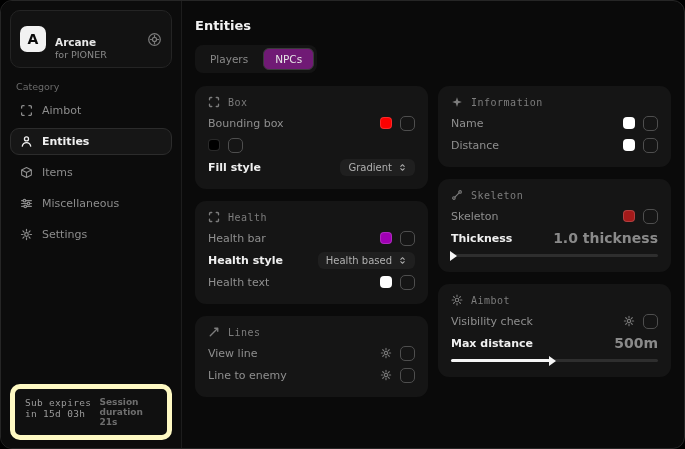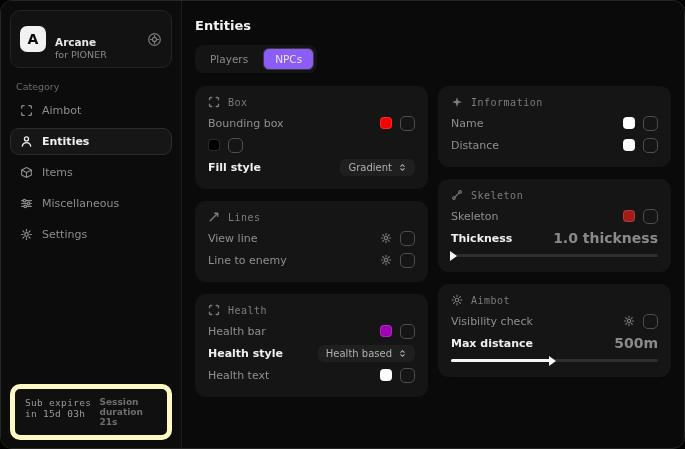--- a/index.html
+++ b/index.html
@@ -22,21 +22,21 @@
   .nav-item .ico{display:flex;width:14px;justify-content:center;}
   .sidebar-footer{margin-top:auto;background:#101010;border:5px solid #fef9c3;border-radius:10px;padding:8px 10px;display:flex;flex-direction:row;gap:3px;}
   .sub-line{font-family:"DejaVu Sans Mono","Liberation Mono",monospace;color:#9a9a9a;font-size:9.5px;letter-spacing:0.3px;}
   .session-line{color:#6e6e6e;font-size:9px;font-weight:bold;}
 
   
   .main{flex:1;padding:17px 13px 12px;display:flex;flex-direction:column;overflow:hidden;}
   .page-title{color:#f2f2f2;font-size:13px;font-weight:bold;margin-bottom:12px;}
   .tabs{display:inline-flex;background:#141414;border-radius:8px;padding:3px;gap:3px;align-self:flex-start;margin-bottom:13px;}
   .tab{font-size:10.5px;color:#8a8a8a;padding:4px 11px;border-radius:6px;border:1px solid transparent;cursor:pointer;}
-  .tab.active{background:#8b5cf6;border-color:#3a3a3a;color:#e6e6e6;}
+  .tab.active{background:#701a75;border-color:#3a3a3a;color:#e6e6e6;}
   .columns{display:flex;gap:10px;align-items:flex-start;}
   .col{flex:1;display:flex;flex-direction:column;gap:12px;min-width:0;}
   .card{background:#151515;border-radius:11px;padding:10px 13px 11px;}
   .card-header{display:flex;align-items:flex-end;gap:8px;color:#7d7d7d;font-family:"DejaVu Sans Mono","Liberation Mono",monospace;font-size:10px;letter-spacing:0.5px;margin-bottom:4px;}
   .row{display:flex;align-items:center;min-height:22px;gap:8px;}
   .row-label{color:#8f8f8f;font-size:11px;flex:1;white-space:nowrap;}
   .row-label.strong{color:#efefef;font-weight:bold;}
   .swatch{width:12px;height:12px;border-radius:4px;border:1px solid rgba(255,255,255,0.16);flex:none;cursor:pointer;}
   .checkbox{width:15px;height:15px;border:1.5px solid #4e4e4e;border-radius:5px;flex:none;cursor:pointer;}
   .select-pill{display:flex;align-items:center;gap:6px;background:#1f1f1f;border-radius:6px;padding:3px 8px;color:#b0b0b0;font-size:10px;cursor:pointer;}
@@ -168,51 +168,20 @@
                   </svg>
               </span>
             </span>
           </div>
         </div>
 
         <div class="card">
           <div class="card-header">
             <span>
               <svg width="12" height="12" viewBox="0 0 16 16" fill="none" stroke="currentColor" stroke-width="1.8" stroke-linecap="round">
-                <path d="M3 13 13 3M13 3h-4M13 3v4"></path>
-              </svg>
-            </span>
-            <span>Lines</span>
-          </div>
-          <div class="row">
-            <span class="row-label">View line</span>
-            <span class="mini-gear">
-              <svg width="12" height="12" viewBox="0 0 16 16" fill="none" stroke="currentColor" stroke-width="1.5" stroke-linecap="round">
-                <circle cx="8" cy="8" r="2.2"></circle>
-                  <path d="M8 1.8v2M8 12.2v2M1.8 8h2M12.2 8h2M3.6 3.6l1.4 1.4M11 11l1.4 1.4M12.4 3.6 11 5M5 11l-1.4 1.4"></path>
-              </svg>
-            </span>
-            <span class="checkbox"></span>
-          </div>
-          <div class="row">
-            <span class="row-label">Line to enemy</span>
-            <span class="mini-gear">
-              <svg width="12" height="12" viewBox="0 0 16 16" fill="none" stroke="currentColor" stroke-width="1.5" stroke-linecap="round">
-                <circle cx="8" cy="8" r="2.2"></circle>
-                  <path d="M8 1.8v2M8 12.2v2M1.8 8h2M12.2 8h2M3.6 3.6l1.4 1.4M11 11l1.4 1.4M12.4 3.6 11 5M5 11l-1.4 1.4"></path>
-              </svg>
-            </span>
-            <span class="checkbox"></span>
-          </div>
-        </div>
-
-        <div class="card">
-          <div class="card-header">
-            <span>
-              <svg width="12" height="12" viewBox="0 0 16 16" fill="none" stroke="currentColor" stroke-width="1.8" stroke-linecap="round">
                 <path d="M2 5V3.5A1.5 1.5 0 0 1 3.5 2H5M11 2h1.5A1.5 1.5 0 0 1 14 3.5V5M14 11v1.5a1.5 1.5 0 0 1-1.5 1.5H11M5 14H3.5A1.5 1.5 0 0 1 2 12.5V11"></path>
               </svg>
             </span>
             <span>Health</span>
           </div>
           <div class="row">
             <span class="row-label">Health bar</span>
             <span class="swatch" style="background: rgb(160, 0, 180);"></span>
             <span class="checkbox"></span>
           </div>
@@ -227,20 +196,51 @@
               </span>
             </span>
           </div>
           <div class="row">
             <span class="row-label">Health text</span>
             <span class="swatch" style="background: rgb(255, 255, 255);"></span>
             <span class="checkbox"></span>
           </div>
         </div>
 
+        <div class="card">
+          <div class="card-header">
+            <span>
+              <svg width="12" height="12" viewBox="0 0 16 16" fill="none" stroke="currentColor" stroke-width="1.8" stroke-linecap="round">
+                <path d="M3 13 13 3M13 3h-4M13 3v4"></path>
+              </svg>
+            </span>
+            <span>Lines</span>
+          </div>
+          <div class="row">
+            <span class="row-label">View line</span>
+            <span class="mini-gear">
+              <svg width="12" height="12" viewBox="0 0 16 16" fill="none" stroke="currentColor" stroke-width="1.5" stroke-linecap="round">
+                <circle cx="8" cy="8" r="2.2"></circle>
+                  <path d="M8 1.8v2M8 12.2v2M1.8 8h2M12.2 8h2M3.6 3.6l1.4 1.4M11 11l1.4 1.4M12.4 3.6 11 5M5 11l-1.4 1.4"></path>
+              </svg>
+            </span>
+            <span class="checkbox"></span>
+          </div>
+          <div class="row">
+            <span class="row-label">Line to enemy</span>
+            <span class="mini-gear">
+              <svg width="12" height="12" viewBox="0 0 16 16" fill="none" stroke="currentColor" stroke-width="1.5" stroke-linecap="round">
+                <circle cx="8" cy="8" r="2.2"></circle>
+                  <path d="M8 1.8v2M8 12.2v2M1.8 8h2M12.2 8h2M3.6 3.6l1.4 1.4M11 11l1.4 1.4M12.4 3.6 11 5M5 11l-1.4 1.4"></path>
+              </svg>
+            </span>
+            <span class="checkbox"></span>
+          </div>
+        </div>
+
       </div>
 
       <div class="col">
 
         <div class="card">
           <div class="card-header">
             <span>
               <svg width="12" height="12" viewBox="0 0 16 16" fill="currentColor">
                 <path d="M8 1.5 9.6 6.4 14.5 8 9.6 9.6 8 14.5 6.4 9.6 1.5 8 6.4 6.4z"></path>
               </svg>

